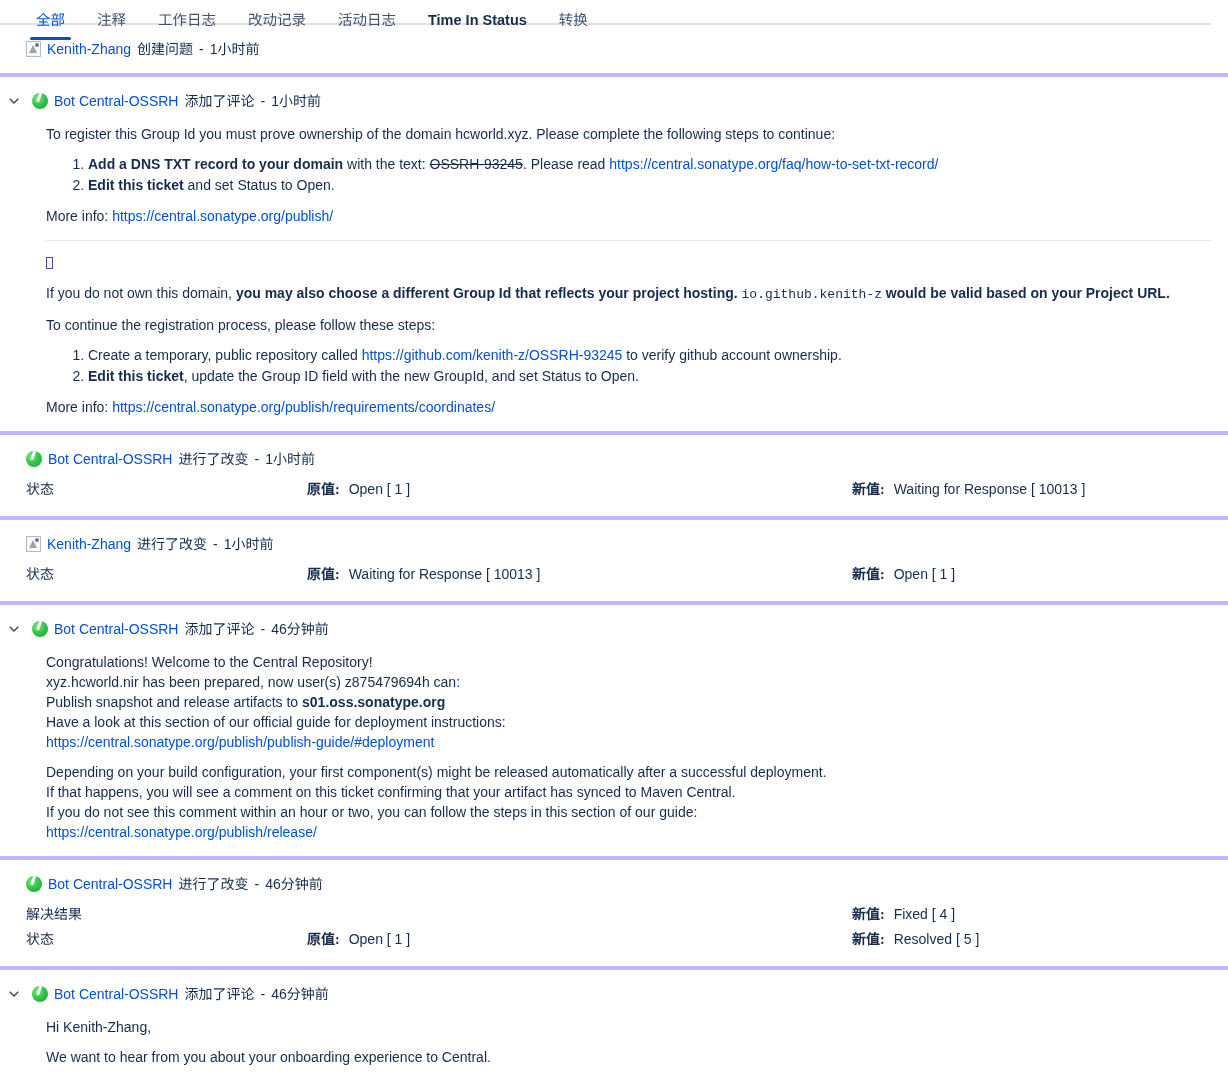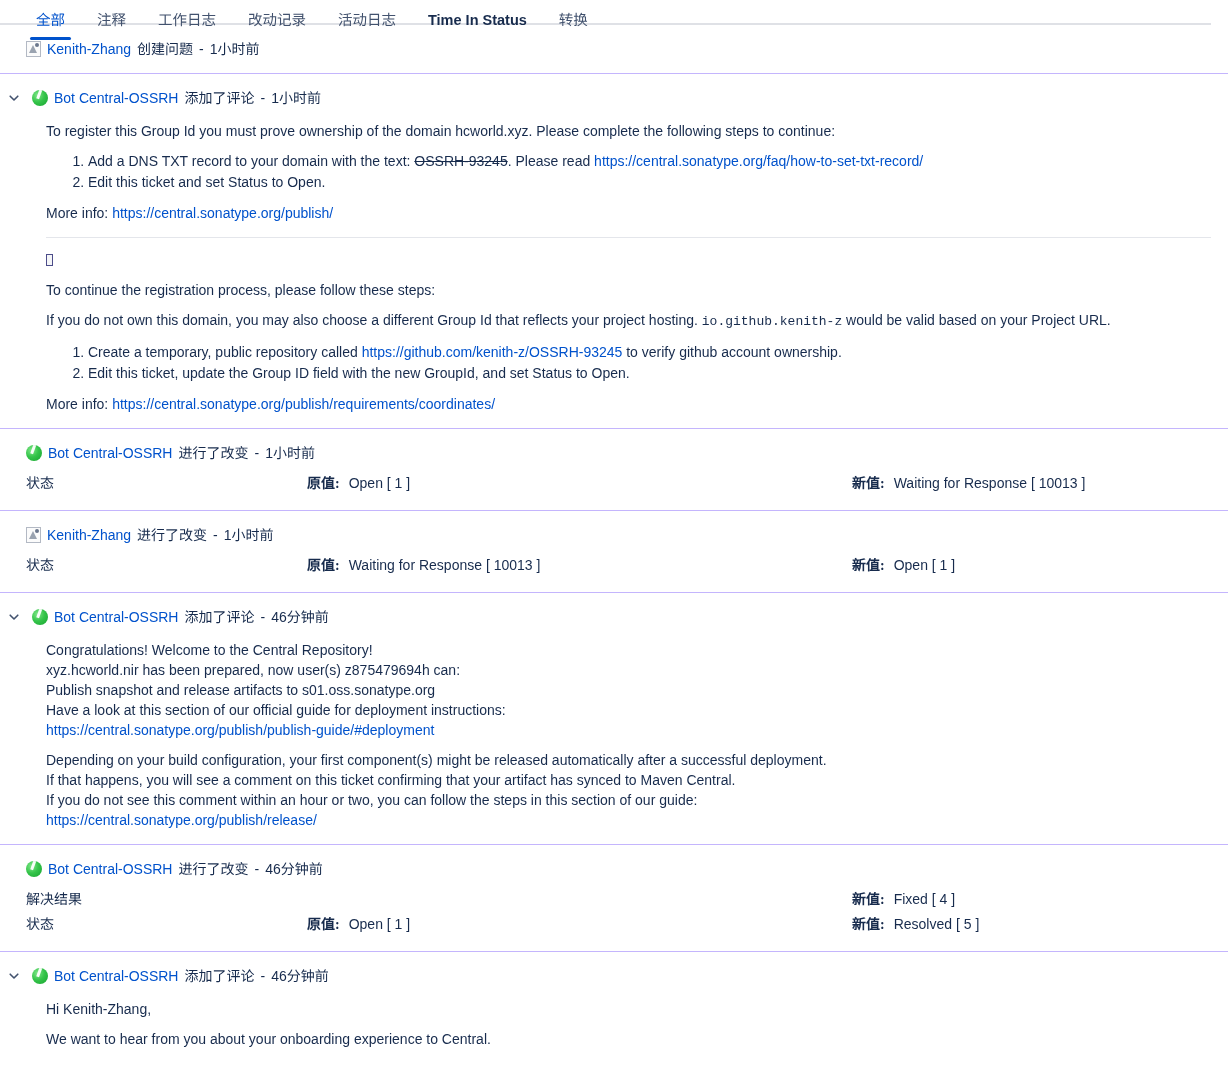--- a/index.html
+++ b/index.html
@@ -53,21 +53,21 @@
     border-radius: 2px;
     background: #0052cc;
   }
   .tab.latin { font-weight: 700; color: #172b4d; }
 
   
   .feed { padding: 0; }
   .entry {
     position: relative;
     padding: 14px 17px 14px 26px;
-    border-bottom: 1px solid #c4b5fd;
+    border-bottom: 4px solid #c4b5fd;
   }
   .entry:last-child { border-bottom: none; }
 
   .entry-head {
     display: flex;
     align-items: center;
     gap: 6px;
     font-size: 14px;
     line-height: 20px;
     color: #172b4d;
@@ -152,21 +152,21 @@
     margin: 10px 0 10px 0;
     padding-left: 42px;
   }
   .body li { margin: 0 0 0 0; padding: 0 0 1px 0; }
   a.url {
     color: #0052cc;
     text-decoration: none;
     word-break: break-all;
     cursor: pointer;
   }
-  b, strong { font-weight: 400; }
+  b, strong { font-weight: 700; }
   .strike { text-decoration: line-through; }
   code, .mono {
     font-family: "Liberation Mono", "DejaVu Sans Mono", monospace;
     font-size: 13px;
   }
   .tofu {
     display: inline-block;
     width: 7px; height: 12px;
     border: 1px solid #4c4c8a;
     vertical-align: -1px;
@@ -240,22 +240,22 @@
         </li>
         <li>
           <b>Edit this ticket</b><span> and set Status to Open.</span>
         </li>
       </ol>
       <p><span>More info: </span><a class="url">https://central.sonatype.org/publish/</a></p>
 
       <hr class="hr-soft">
 
       <p><span class="tofu"></span></p>
+      <p><span>If you do not own this domain, </span><b>you may also choose a different Group Id that reflects your project hosting. </b><code class="mono">io.github.kenith-z</code><b> would be valid based on your Project URL.</b></p>
       <p>To continue the registration process, please follow these steps:</p>
-      <p><span>If you do not own this domain, </span><b>you may also choose a different Group Id that reflects your project hosting. </b><code class="mono">io.github.kenith-z</code><b> would be valid based on your Project URL.</b></p>
       <ol>
         <li>
           <span>Create a temporary, public repository called </span><a class="url">https://github.com/kenith-z/OSSRH-93245</a><span> to verify github account ownership.</span>
         </li>
         <li>
           <b>Edit this ticket</b><span>, update the Group ID field with the new GroupId, and set Status to Open.</span>
         </li>
       </ol>
       <p><span>More info: </span><a class="url">https://central.sonatype.org/publish/requirements/coordinates/</a></p>
     </div>

